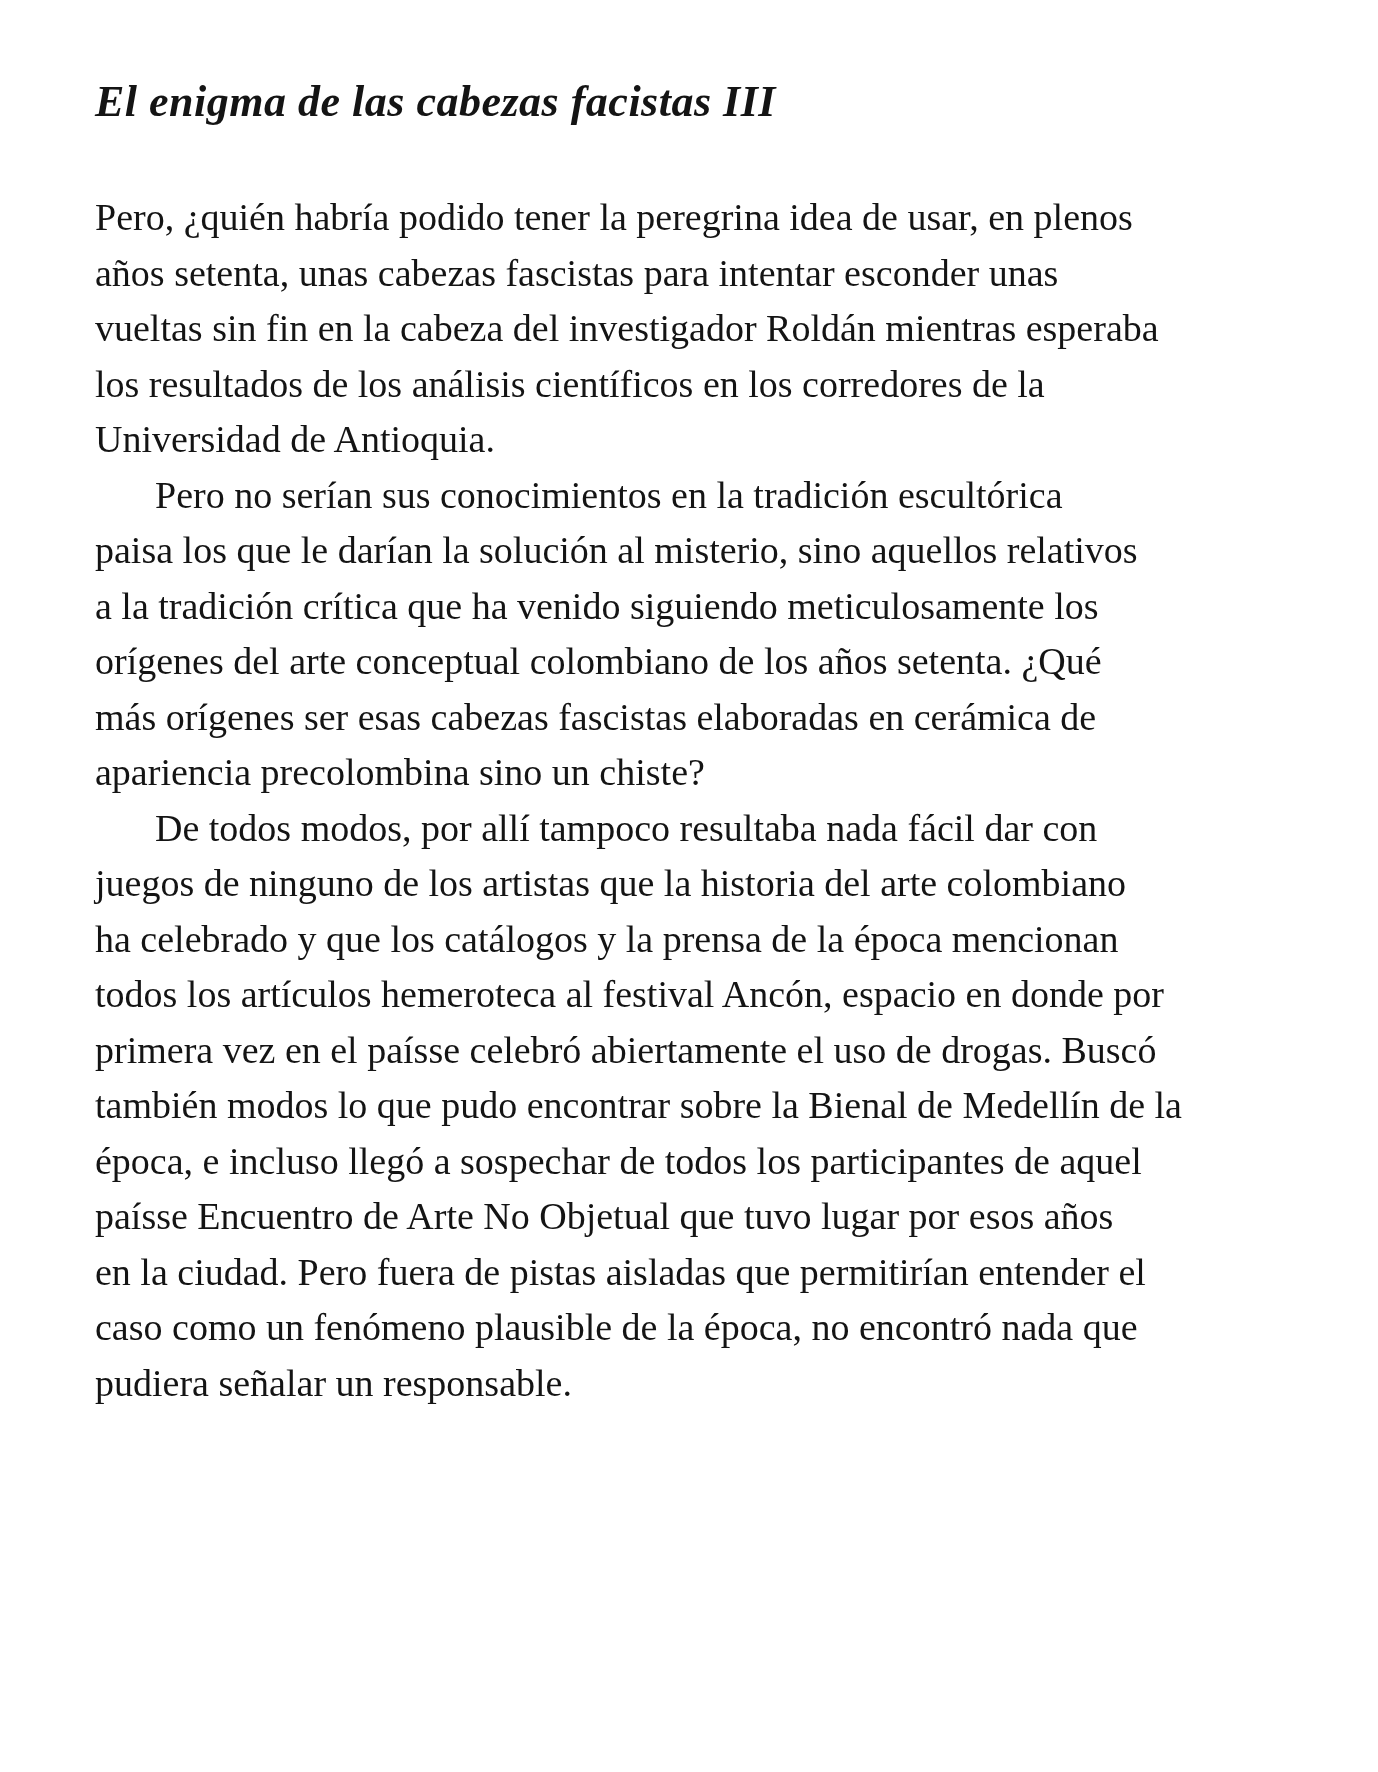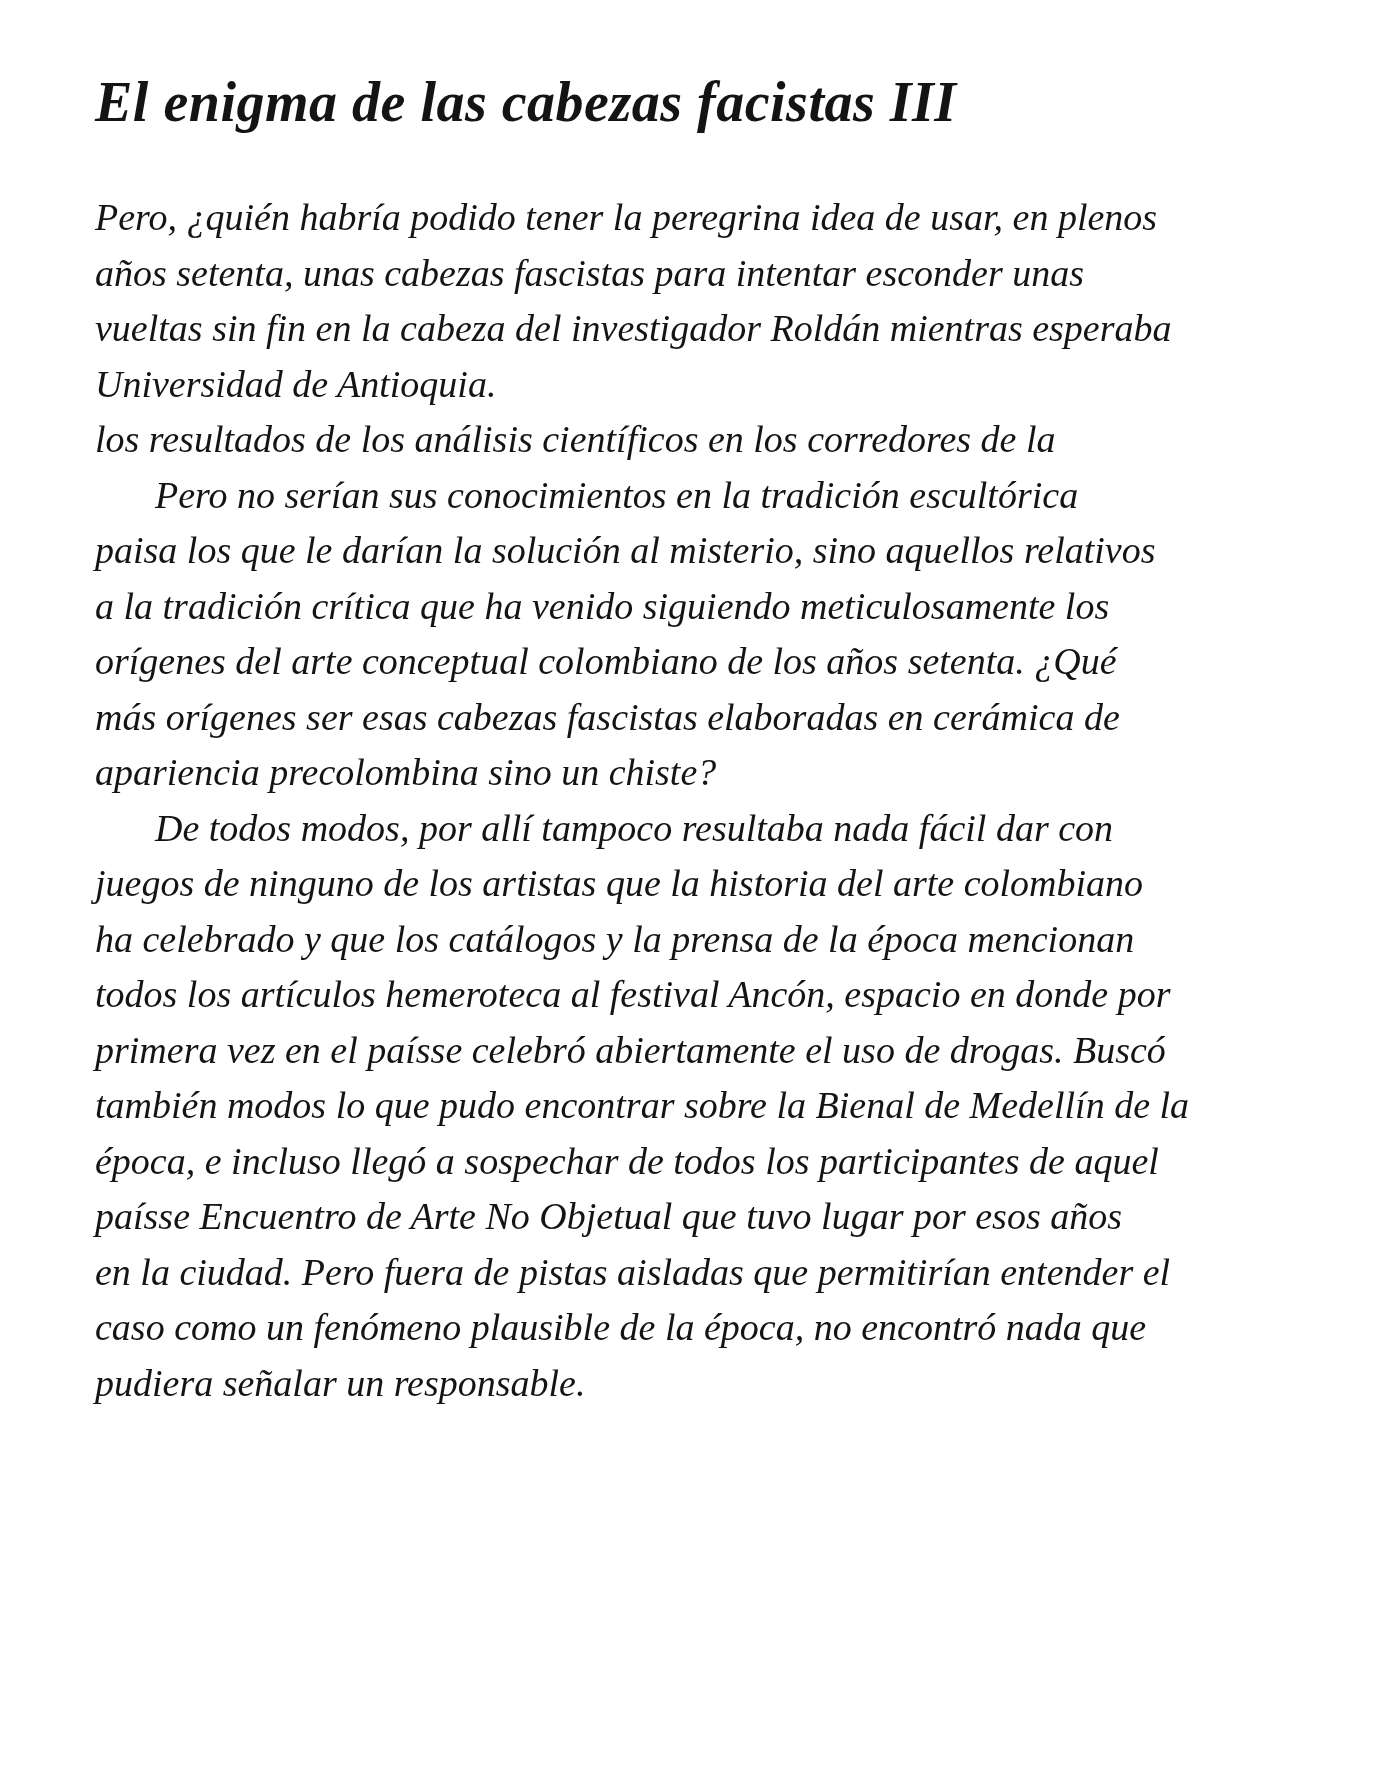--- a/index.html
+++ b/index.html
@@ -15,56 +15,55 @@
     overflow: hidden;
   }
   .page {
     box-sizing: border-box;
     width: 1378px;
     height: 1772px;
     padding: 76px 58px 0 95px;
     background: #ffffff;
   }
   .title {
-    font-size: 56px;
+    font-size: 44px;
     line-height: 52px;
     font-weight: bold;
     font-style: italic;
     margin: 0 0 62px 0;
     letter-spacing: 0.5px;
   }
   .body-text {
     font-size: 38px;
   }
   .para {
     margin: 0;
     padding: 0;
   }
   .line {
     display: block;
     line-height: 55.5px;
     white-space: pre;
-    font-style: italic;
   }
   .para.indent .line:first-child {
     padding-left: 60px;
   }
 </style>
 </head>
 <body style="color: rgb(20, 20, 20); background: rgb(255, 255, 255);">
 
 <main class="page">
   <h1 class="title">El enigma de las cabezas facistas III</h1>
   <section class="body-text">
       <p class="para">
         <span class="line">Pero, ¿quién habría podido tener la peregrina idea de usar, en plenos</span>
         <span class="line">años setenta, unas cabezas fascistas para intentar esconder unas</span>
         <span class="line">vueltas sin fin en la cabeza del investigador Roldán mientras esperaba</span>
+        <span class="line">los resultados de los análisis científicos en los corredores de la</span>
         <span class="line">Universidad de Antioquia.</span>
-        <span class="line">los resultados de los análisis científicos en los corredores de la</span>
       </p>
       <p class="para indent">
         <span class="line">Pero no serían sus conocimientos en la tradición escultórica</span>
         <span class="line">paisa los que le darían la solución al misterio, sino aquellos relativos</span>
         <span class="line">a la tradición crítica que ha venido siguiendo meticulosamente los</span>
         <span class="line">orígenes del arte conceptual colombiano de los años setenta. ¿Qué</span>
         <span class="line">más orígenes ser esas cabezas fascistas elaboradas en cerámica de</span>
         <span class="line">apariencia precolombina sino un chiste?</span>
       </p>
       <p class="para indent">

